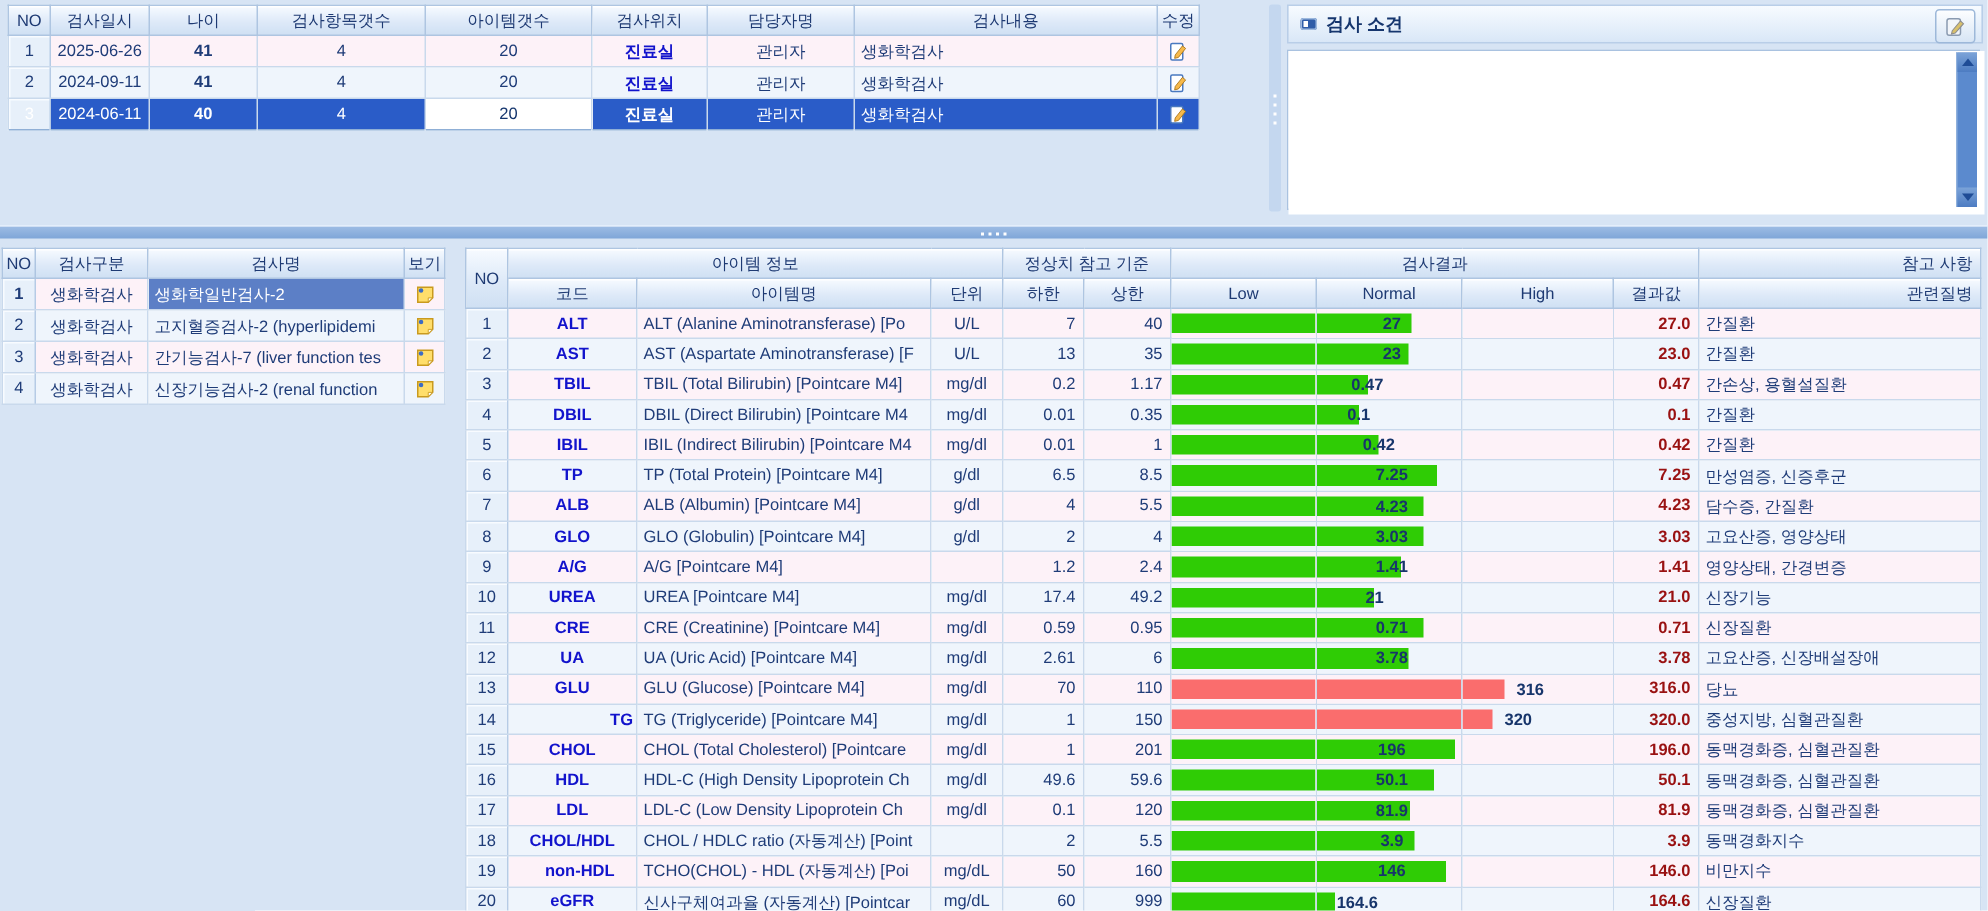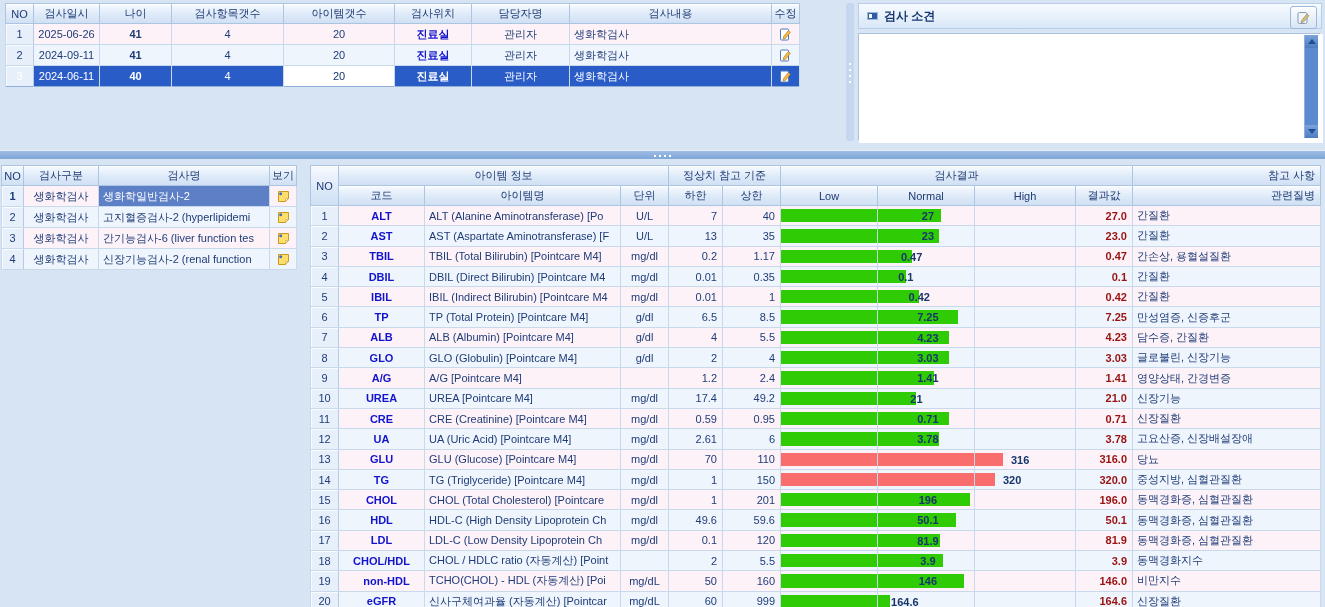--- a/index.html
+++ b/index.html
@@ -203,21 +203,21 @@
         <td class="l">고지혈증검사-2 (hyperlipidemi</td>
         <td class="icon-btn-cell"><svg width="13" height="13" viewBox="0 0 13 13">
             <path d="M1.5 1.5 h10 v7 l-3 3 h-7 z" fill="#ffde6b" stroke="#c99a1e"></path>
             <path d="M11.3 8.6 l-2.8 2.8 v-2.8 z" fill="#fff" stroke="#c99a1e" stroke-width="0.6"></path>
             <circle cx="3.7" cy="3.7" r="1.5" fill="#3c6cc4"></circle>
           </svg></td>
       </tr>
       <tr class="odd">
         <td class="nocell">3</td>
         <td class="c">생화학검사</td>
-        <td class="l">간기능검사-6 (liver function tes</td>
+        <td class="l">간기능검사-7 (liver function tes</td>
         <td class="icon-btn-cell"><svg width="13" height="13" viewBox="0 0 13 13">
             <path d="M1.5 1.5 h10 v7 l-3 3 h-7 z" fill="#ffde6b" stroke="#c99a1e"></path>
             <path d="M11.3 8.6 l-2.8 2.8 v-2.8 z" fill="#fff" stroke="#c99a1e" stroke-width="0.6"></path>
             <circle cx="3.7" cy="3.7" r="1.5" fill="#3c6cc4"></circle>
           </svg></td>
       </tr>
       <tr class="even">
         <td class="nocell">4</td>
         <td class="c">생화학검사</td>
         <td class="l">신장기능검사-2 (renal function</td>
@@ -401,21 +401,21 @@
         <td class="r">4</td>
         <td class="bar-cell">
           <div class="bar" style="right: 0px; background: rgb(47, 204, 5);"></div>
         </td>
         <td class="bar-cell">
           <div class="bar" style="width: 74%; background: rgb(47, 204, 5);"></div>
           <span class="bar-label ctr" style="left: 52%;">3.03</span>
         </td>
         <td class="bar-cell"></td>
         <td class="resval" style="color: rgb(153, 17, 17);">3.03</td>
-        <td class="l">글로불린, 신장기능</td>
+        <td class="l">고요산증, 영양상태</td>
       </tr>
       <tr class="odd">
         <td class="nocell">9</td>
         <td class="code" style="color: rgb(18, 19, 204); margin-left: 20px;">A/G</td>
         <td class="l">A/G [Pointcare M4]</td>
         <td class="c"></td>
         <td class="r">1.2</td>
         <td class="r">2.4</td>
         <td class="bar-cell">
           <div class="bar" style="right: 0px; background: rgb(47, 204, 5);"></div>
@@ -497,21 +497,21 @@
         </td>
         <td class="bar-cell">
           <div class="bar" style="width: 28%; background: rgb(250, 109, 109);"></div>
           <span class="bar-label" style="left: 36%;">316</span>
         </td>
         <td class="resval" style="color: rgb(153, 17, 17);">316.0</td>
         <td class="l">당뇨</td>
       </tr>
       <tr class="even">
         <td class="nocell">14</td>
-        <td class="code" style="color: rgb(18, 19, 204);">TG</td>
+        <td class="code" style="color: rgb(18, 19, 204); text-align: right;">TG</td>
         <td class="l">TG (Triglyceride) [Pointcare M4]</td>
         <td class="c">mg/dl</td>
         <td class="r">1</td>
         <td class="r">150</td>
         <td class="bar-cell">
           <div class="bar" style="right: 0px; background: rgb(250, 109, 109);"></div>
         </td>
         <td class="bar-cell">
           <div class="bar" style="width: 100%; background: rgb(250, 109, 109);"></div>
         </td>

